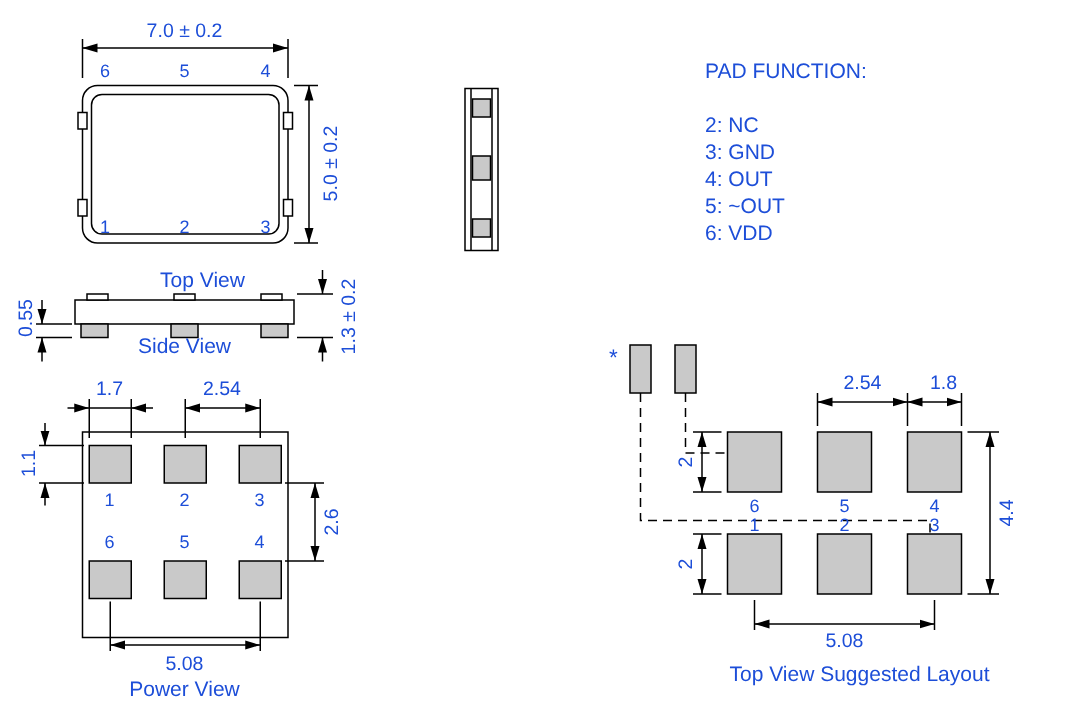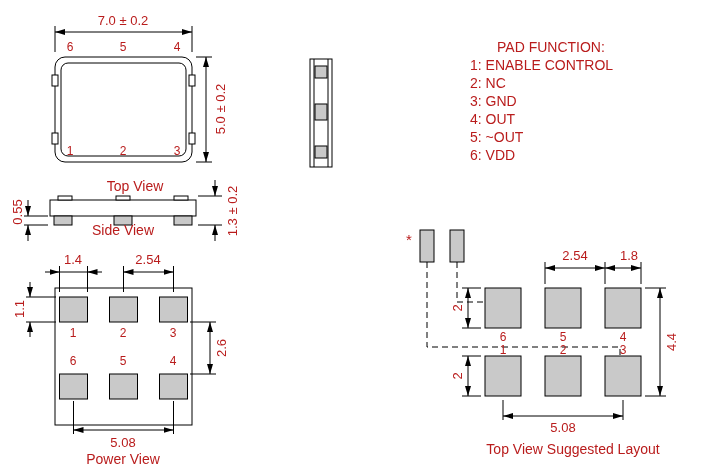--- a/index.html
+++ b/index.html
@@ -1,19 +1,19 @@
 <!DOCTYPE html>
 <html style="--line: #000000; --pad: #c9c9c9;"><head>
 <meta charset="utf-8">
 <style>
   :root { --line:#000000; --pad:#c9c9c9; }
   html,body { margin:0; padding:0; background:#ffffff; }
   .canvas {
     position:relative; width:720px; height:476px; background:#ffffff;
-    font-family:"Liberation Sans", sans-serif; color:#b91c1c; overflow:hidden;
+    font-family:"Liberation Sans", sans-serif; color:#1d4ed8; overflow:hidden;
   }
   svg { position:absolute; left:0; top:0; }
   svg .ln   { stroke:var(--line); fill:none; stroke-width:1; }
   svg .shape{ stroke:var(--line); fill:#ffffff; stroke-width:1; }
   svg .pad  { stroke:var(--line); fill:var(--pad); stroke-width:1; }
   svg .dash { stroke:var(--line); fill:none; stroke-width:1; stroke-dasharray:6 4; }
   .ct { position:absolute; font-size:13px; transform:translate(-50%,-50%); white-space:nowrap; }
   .vt { position:absolute; font-size:13px; transform:translate(-50%,-50%) rotate(-90deg); white-space:nowrap; }
   .lt { position:absolute; font-size:14px; white-space:nowrap; line-height:16px; }
   .pin { font-size:12px; }
@@ -169,35 +169,34 @@
   <div class="ct pin" style="left:177px; top:47px;">4</div>
   <div class="ct pin" style="left:70px;  top:151px;">1</div>
   <div class="ct pin" style="left:123px; top:151px;">2</div>
   <div class="ct pin" style="left:177px; top:151px;">3</div>
   <div class="ct lbl" style="left:123px; top:186px;margin-left:12px;">Top View</div>
 
   <div class="vt" style="left:17px;  top:212px;">0.55</div>
   <div class="vt" style="left:232px; top:211px;">1.3 ± 0.2</div>
   <div class="ct lbl" style="left:123px; top:230px;">Side View</div>
 
-  <div class="ct" style="left:73px;  top:259px;">1.4</div>
+  <div class="ct" style="left:73px;  top:259px;">1.7</div>
   <div class="ct" style="left:148px; top:259px;">2.54</div>
   <div class="vt" style="left:19px;  top:309px;">1.1</div>
   <div class="vt" style="left:221px; top:348px;">2.6</div>
   <div class="ct pin" style="left:73px;  top:333px;">1</div>
   <div class="ct pin" style="left:123px; top:333px;">2</div>
   <div class="ct pin" style="left:173px; top:333px;">3</div>
   <div class="ct pin" style="left:73px;  top:361px;">6</div>
   <div class="ct pin" style="left:123px; top:361px;">5</div>
   <div class="ct pin" style="left:173px; top:361px;">4</div>
   <div class="ct" style="left:123px; top:442px;">5.08</div>
   <div class="ct lbl" style="left:123px; top:459px;">Power View</div>
 
-  <div class="lt" style="left:470px; top:39px;margin-left:27px;">PAD FUNCTION:</div>
-  <div class="lt" style="left:470px; top:57px;">1: ENABLE CONTROL</div>
+  <div class="lt" style="left:470px; top:39px;">PAD FUNCTION:</div>
   <div class="lt" style="left:470px; top:75px;">2: NC</div>
   <div class="lt" style="left:470px; top:93px;">3: GND</div>
   <div class="lt" style="left:470px; top:111px;">4: OUT</div>
   <div class="lt" style="left:470px; top:129px;">5: ~OUT</div>
   <div class="lt" style="left:470px; top:147px;">6: VDD</div>
 
   <div class="ct" style="left:409px; top:239px; font-size:15px;">*</div>
   <div class="ct" style="left:575px; top:255px;">2.54</div>
   <div class="ct" style="left:629px; top:255px;">1.8</div>
   <div class="vt" style="left:457px; top:308px;">2</div>

